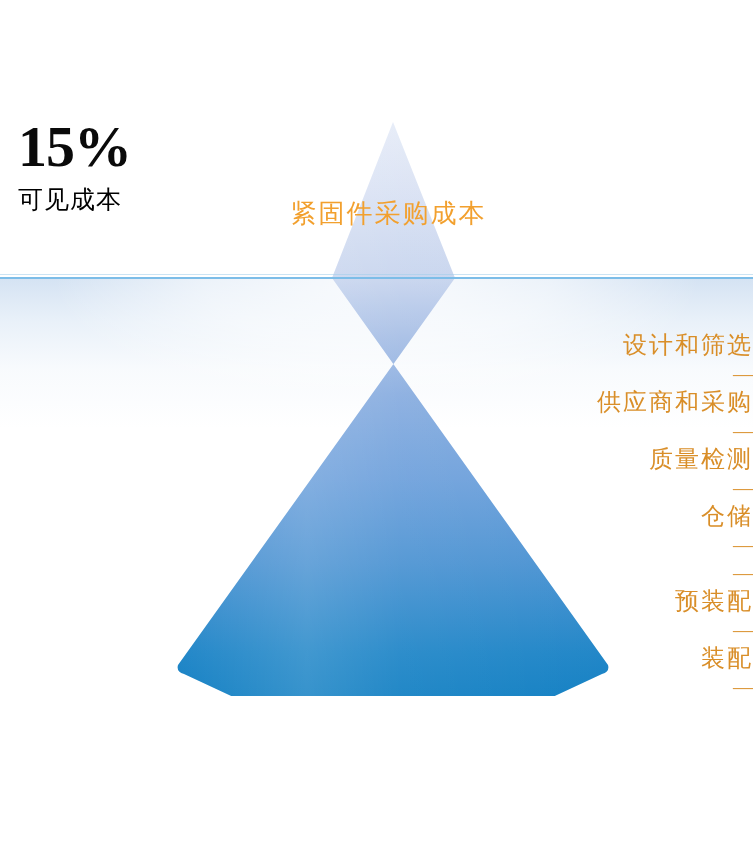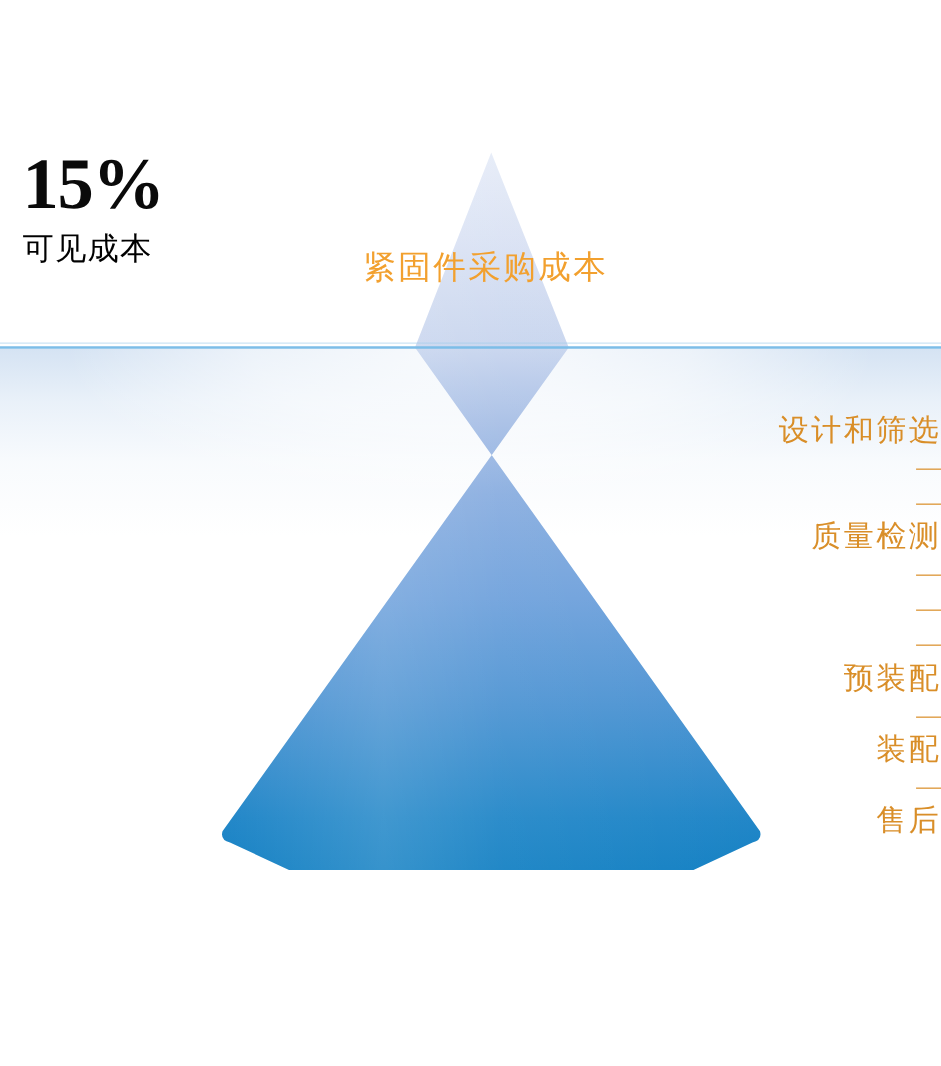--- a/index.html
+++ b/index.html
@@ -206,23 +206,25 @@
     <div class="stat-pct">15%</div>
     <div class="stat-label">可见成本</div>
   </div>
 
 
   <div id="tip-label">紧固件采购成本</div>
 
   <div id="hidden-list">
       <div class="hidden-item">设计和筛选</div>
       <div class="hidden-sep">—</div>
+      <div class="hidden-item">供应商和采购</div>
       <div class="hidden-sep">—</div>
       <div class="hidden-item">质量检测</div>
       <div class="hidden-sep">—</div>
+      <div class="hidden-item">仓储</div>
       <div class="hidden-sep">—</div>
       <div class="hidden-sep">—</div>
       <div class="hidden-item">预装配</div>
       <div class="hidden-sep">—</div>
       <div class="hidden-item">装配</div>
       <div class="hidden-sep">—</div>
       <div class="hidden-item">售后</div>
     </div>
 
 </div>

